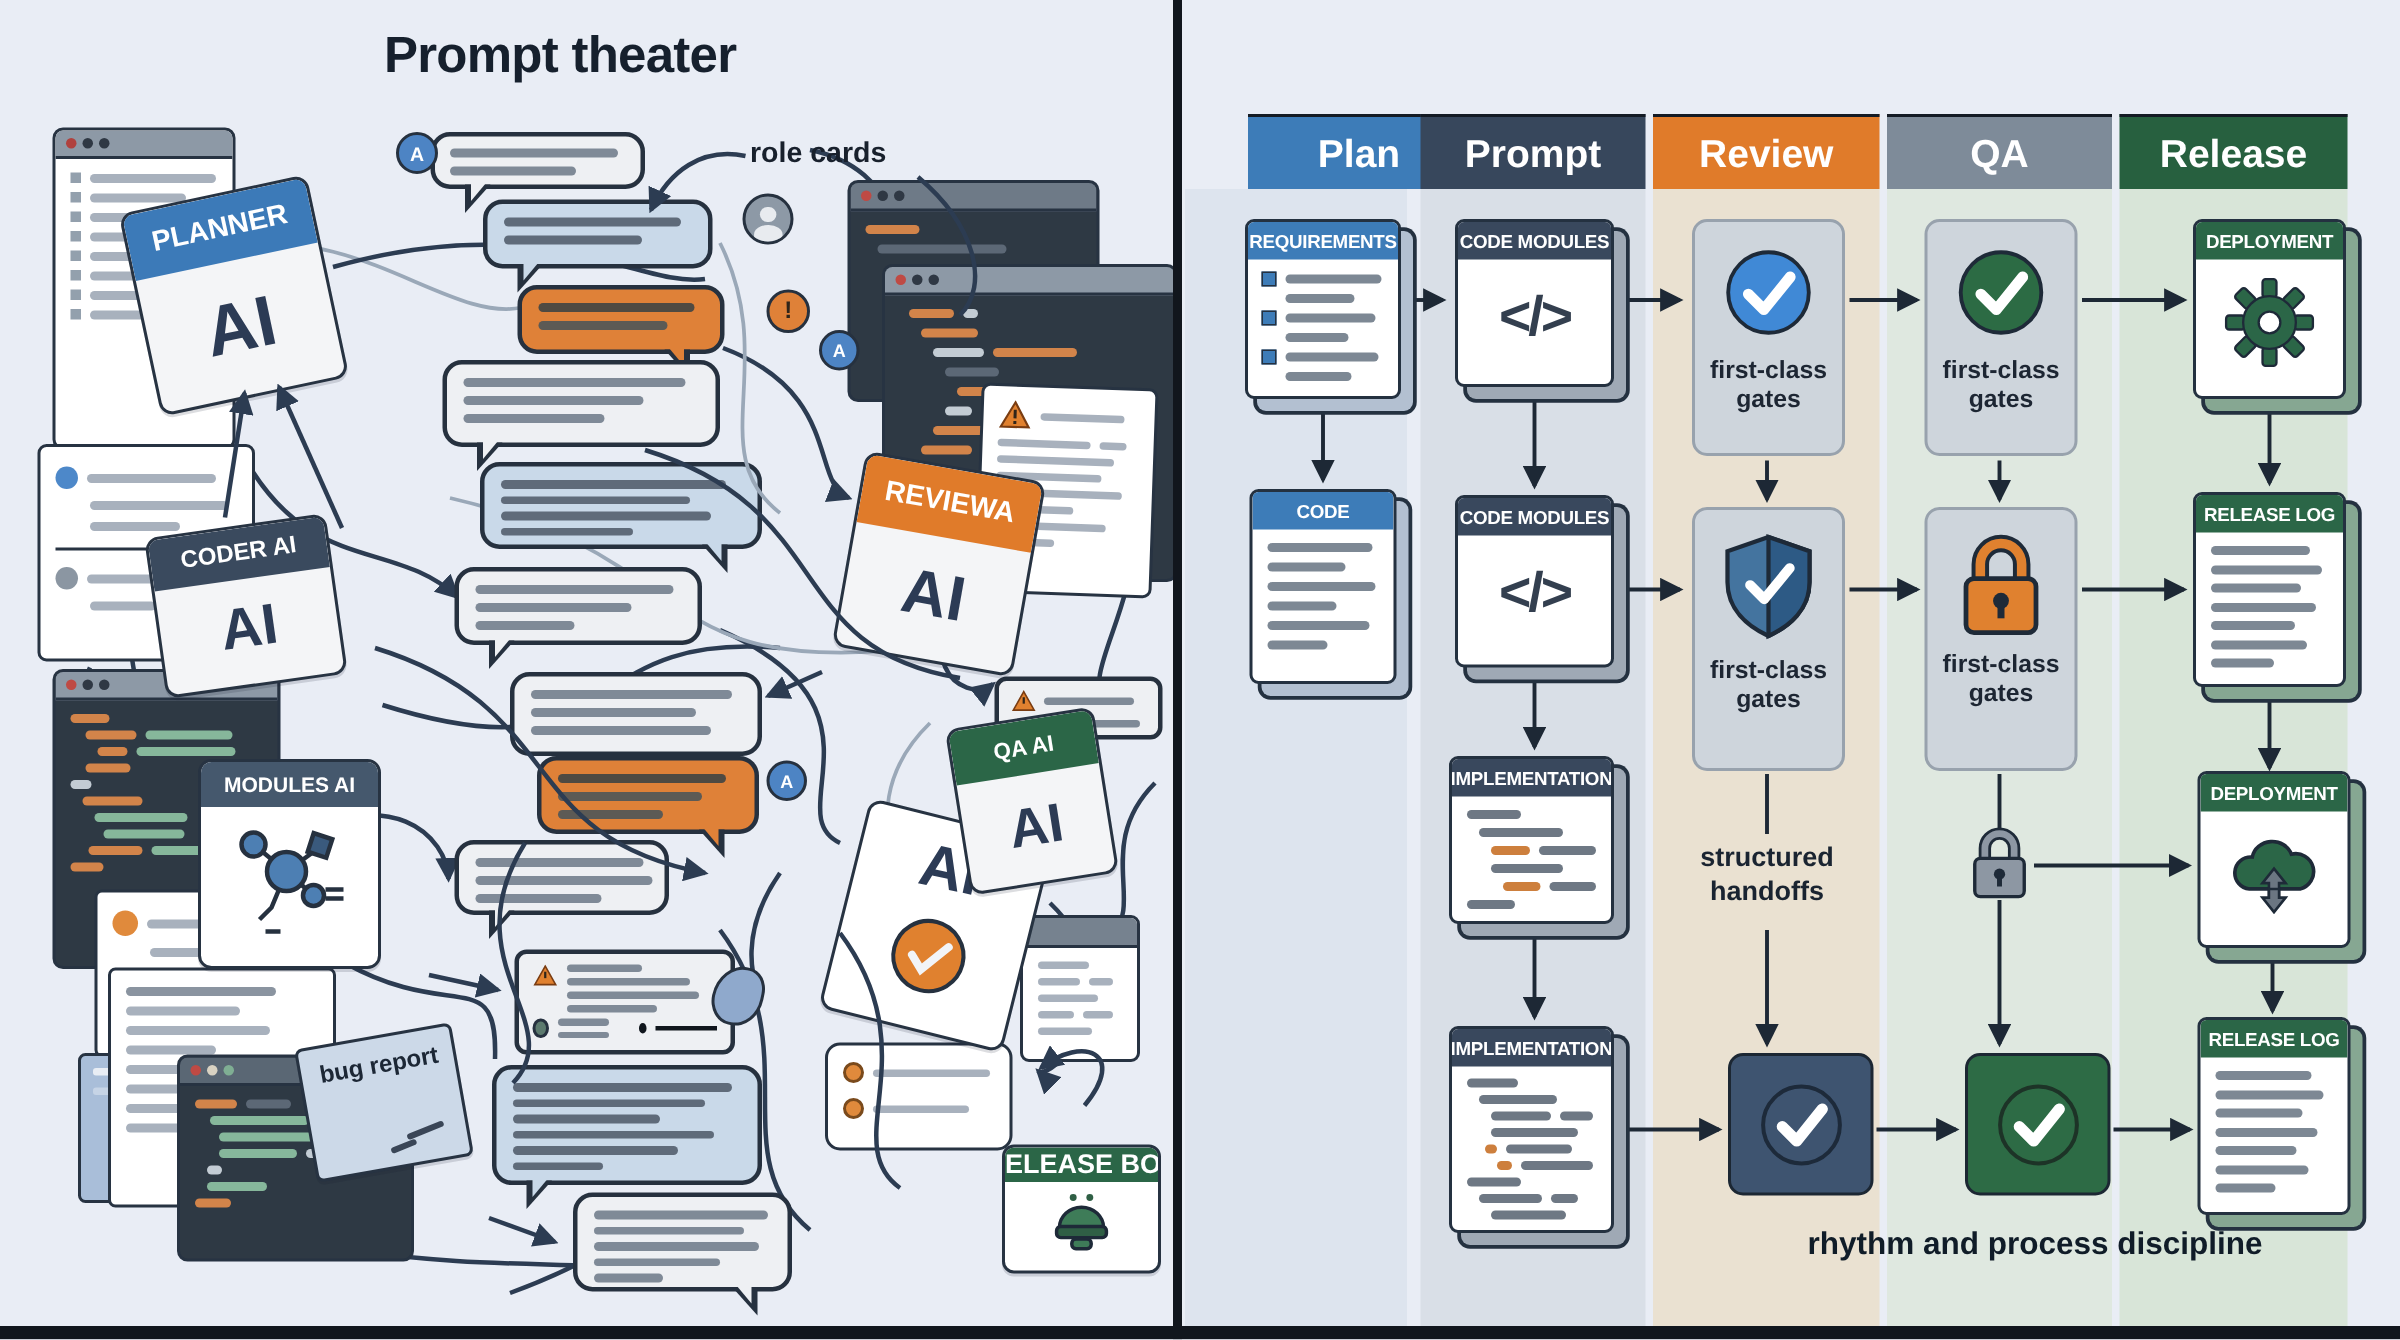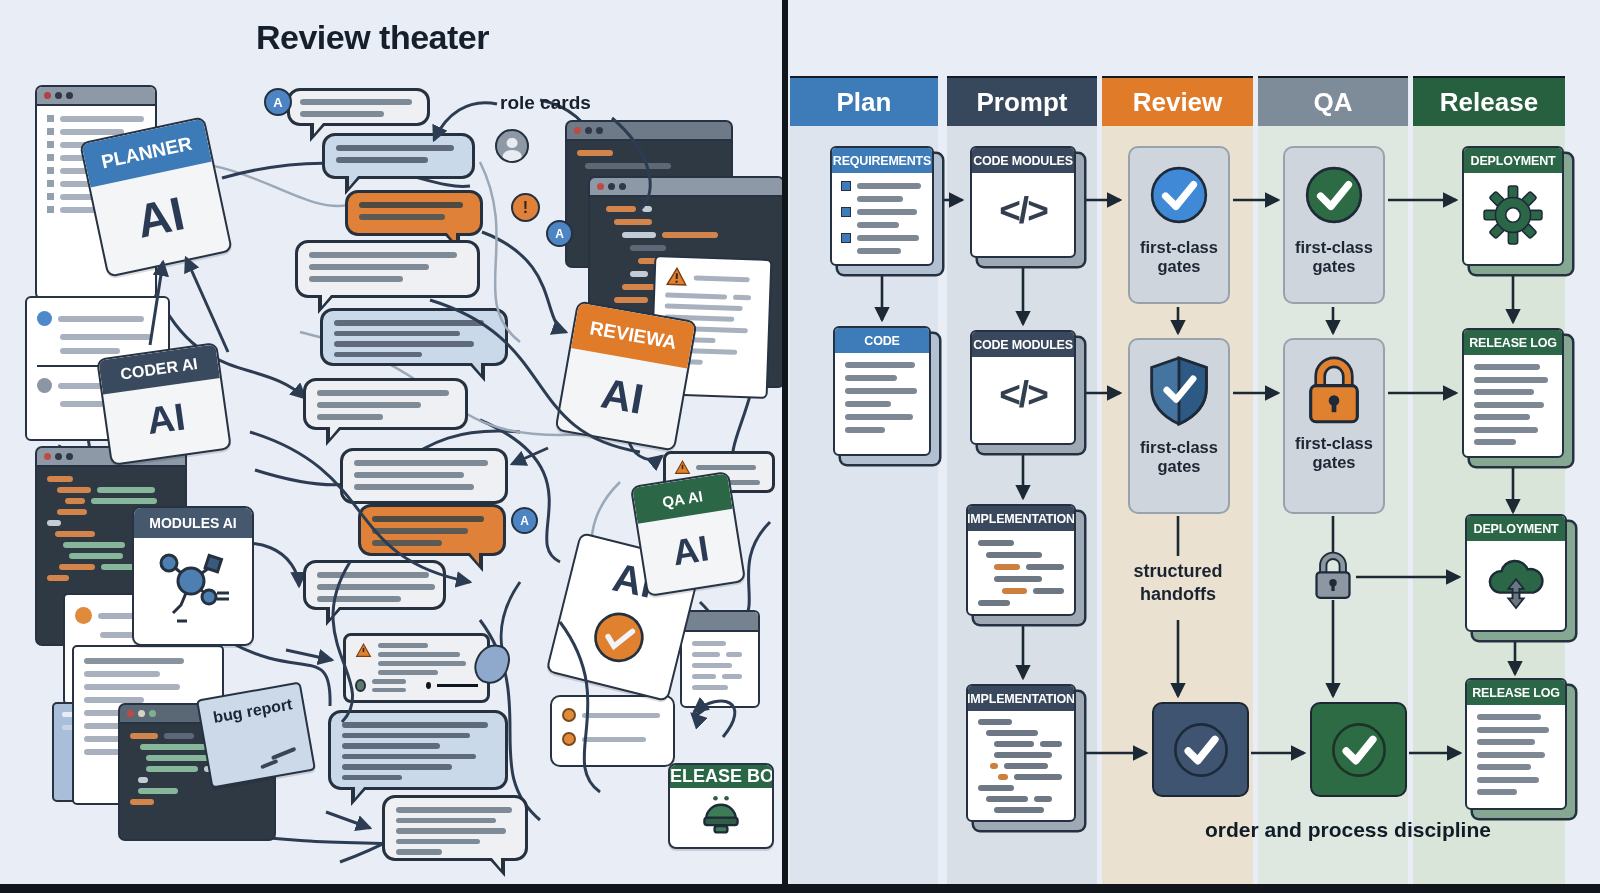--- a/index.html
+++ b/index.html
@@ -70,21 +70,21 @@
   .sq-gate{position:absolute;border:2.5px solid #1c2733;border-radius:10px;display:flex;align-items:center;justify-content:center;z-index:3;}
 
   .handoffs{position:absolute;font-size:18px;font-weight:700;color:#1a2431;text-align:center;line-height:1.25;z-index:3;}
   .caption{position:absolute;font-size:21px;font-weight:700;color:#101c28;z-index:3;white-space:nowrap;}
 </style>
 </head>
 <body>
 
 <div class="canvas">
 
-  <div class="panel-title" style="left:256px;top:18px;">Review theater</div>
+  <div class="panel-title" style="left:256px;top:18px;">Prompt theater</div>
 
   <svg class="tangle" width="783" height="893">
     <defs>
       <marker id="ah" viewBox="0 0 10 10" refX="8.5" refY="5" markerWidth="5.5" markerHeight="5.5" orient="auto-start-reverse">
           <path d="M0 0 L10 5 L0 10 Z" fill="#2c3c52"></path>
         </marker>
     </defs>
     <g fill="none" stroke="#2c3c52" stroke-width="3">
       <path d="M158,165 C240,150 300,215 348,205" stroke="#9aa8b8" stroke-width="2.5"></path>
       <path d="M222,178 C365,138 425,192 470,186"></path>
@@ -648,21 +648,21 @@
       <path d="M548,448 L512,464" marker-end="url(#ah)"></path>
       <path d="M723,737 C752,702 722,690 694,712" marker-end="url(#ah)"></path>
       <path d="M612,118 C650,150 660,190 640,210"></path>
     </g>
   </svg>
 
   <div class="divider"></div>
   <div class="bottom-bar"></div>
 
 
-  <div class="col-header" style="left: 790px; width: 148px; background: rgb(61, 124, 184);">
+  <div class="col-header" style="left: 832px; width: 148px; background: rgb(61, 124, 184);">
       <span>Plan</span>
     </div>
   <div class="col-header" style="left: 947px; width: 150px; background: rgb(55, 71, 92);">
       <span>Prompt</span>
     </div>
   <div class="col-header" style="left: 1102px; width: 151px; background: rgb(224, 123, 42);">
       <span>Review</span>
     </div>
   <div class="col-header" style="left: 1258px; width: 150px; background: rgb(126, 139, 153);">
       <span>QA</span>
@@ -925,15 +925,15 @@
       <div class="ln" style="width:64px"></div>
         <div class="ln" style="width:72px"></div>
         <div class="ln" style="width:58px"></div>
         <div class="ln" style="width:68px"></div>
         <div class="ln" style="width:54px"></div>
         <div class="ln" style="width:62px"></div>
         <div class="ln" style="width:40px"></div>
     </div>
   </div>
 
-  <div class="caption" style="left:1205px;top:818px;">order and process discipline</div>
+  <div class="caption" style="left:1205px;top:818px;">rhythm and process discipline</div>
 
 </div>
 
 </body></html>

